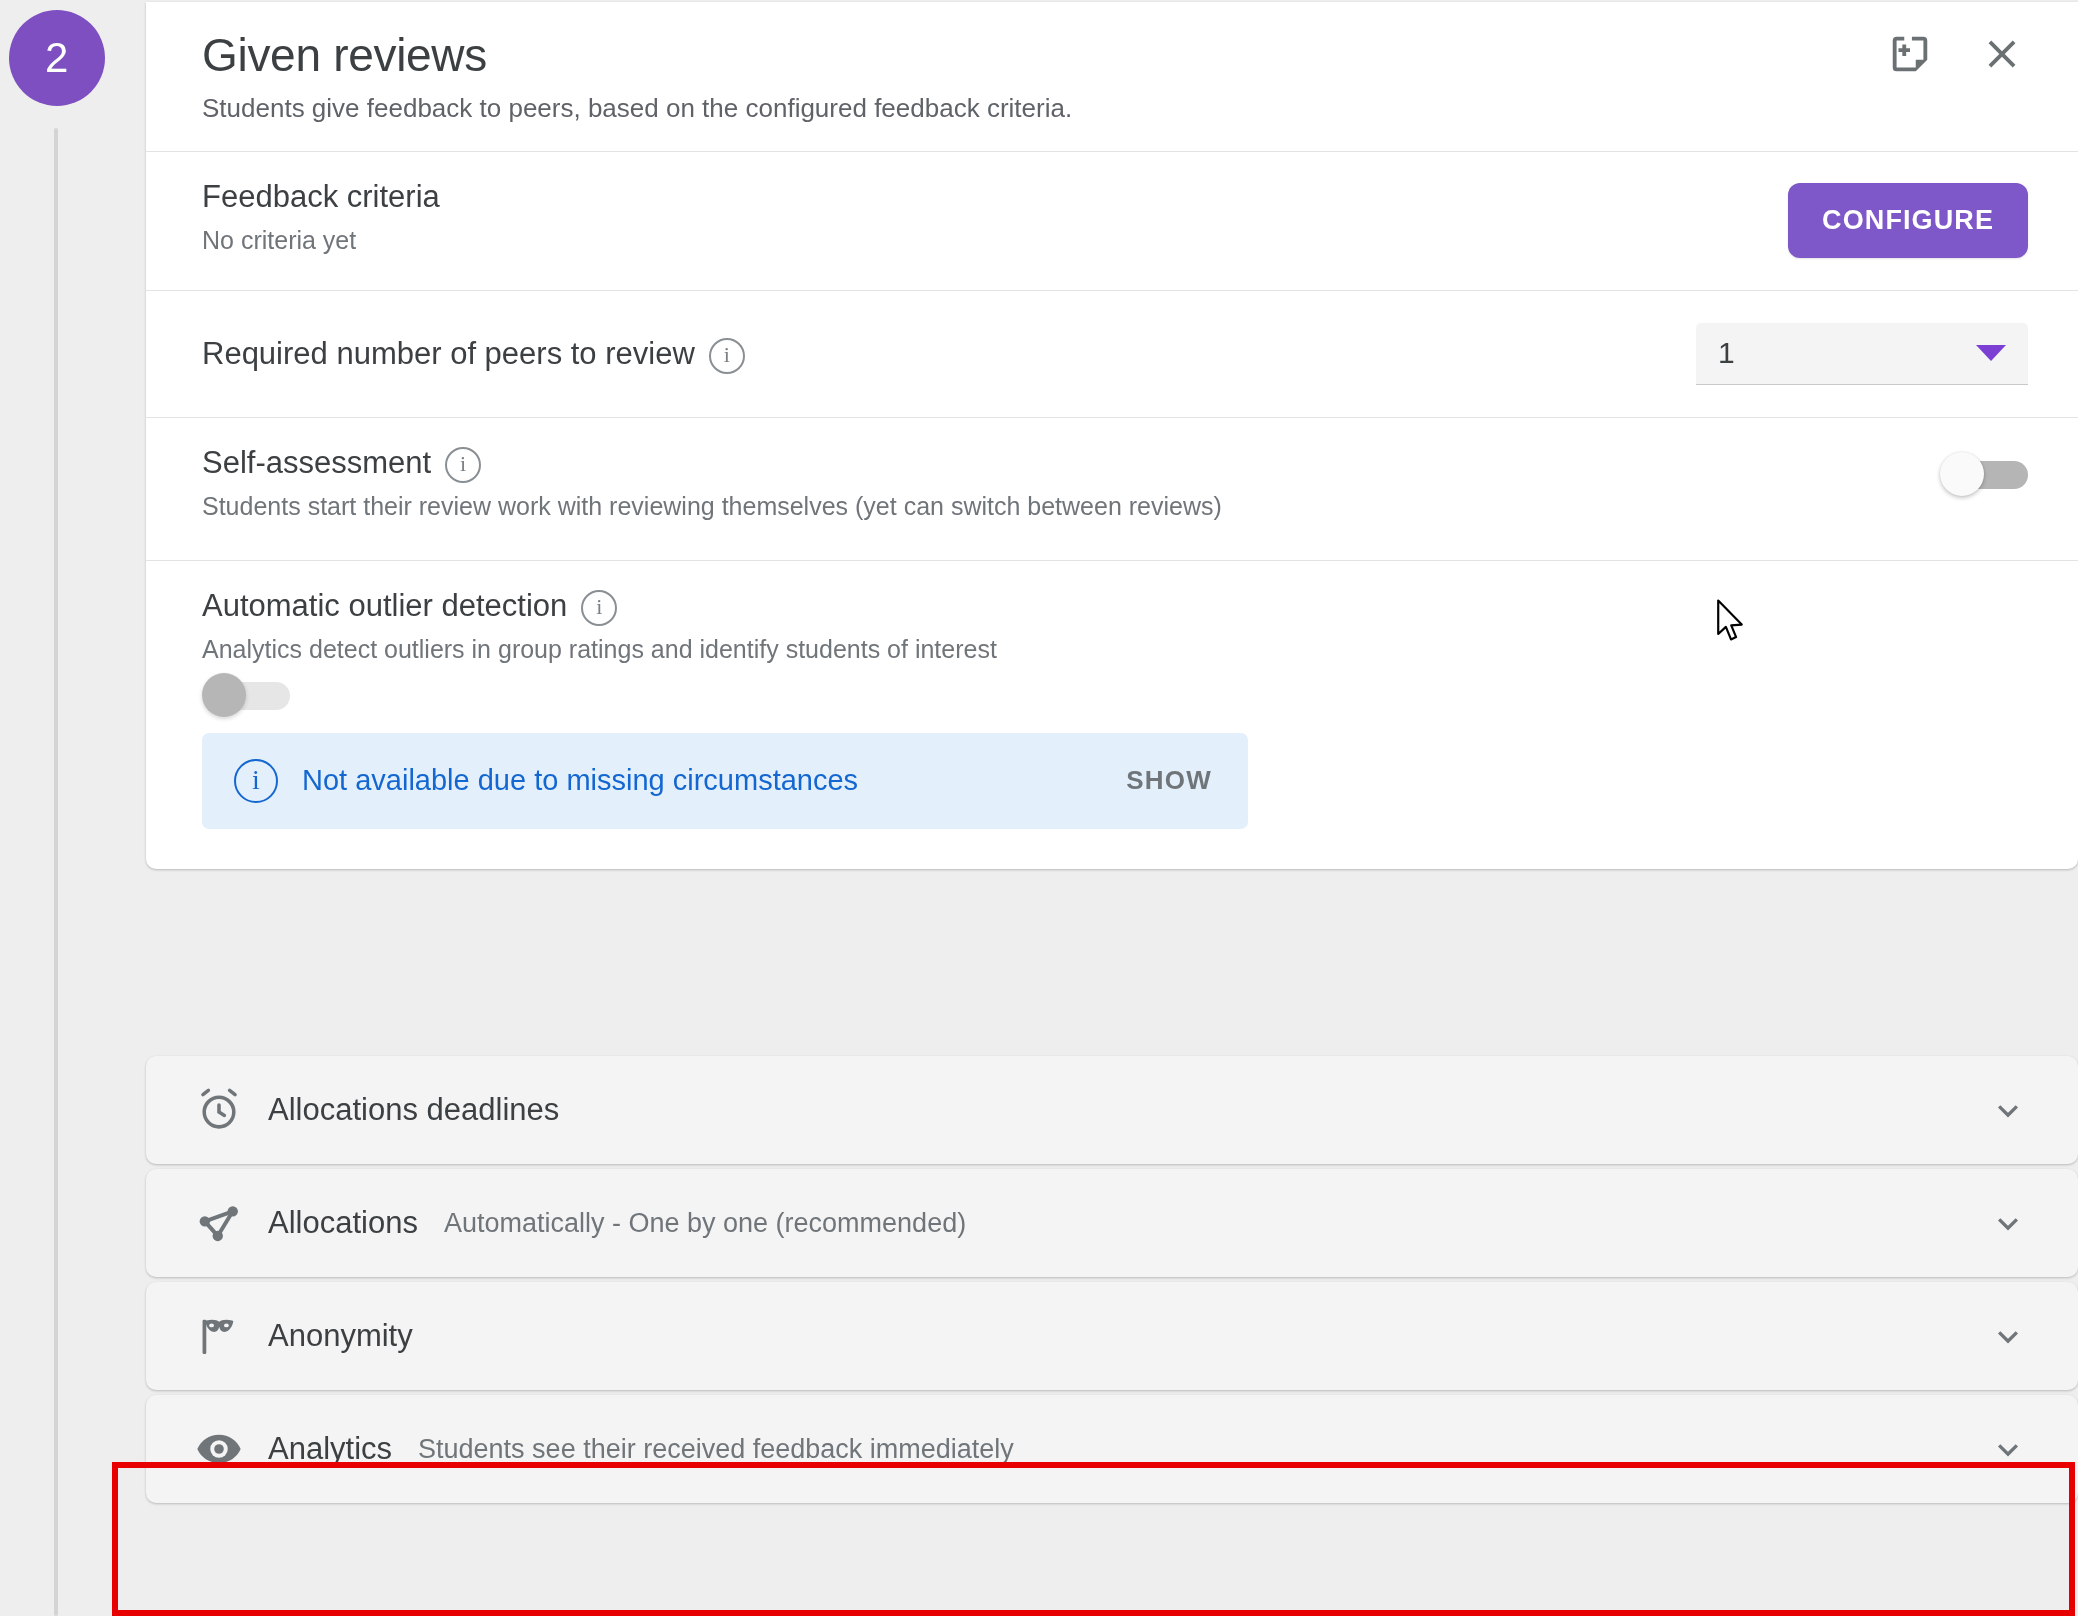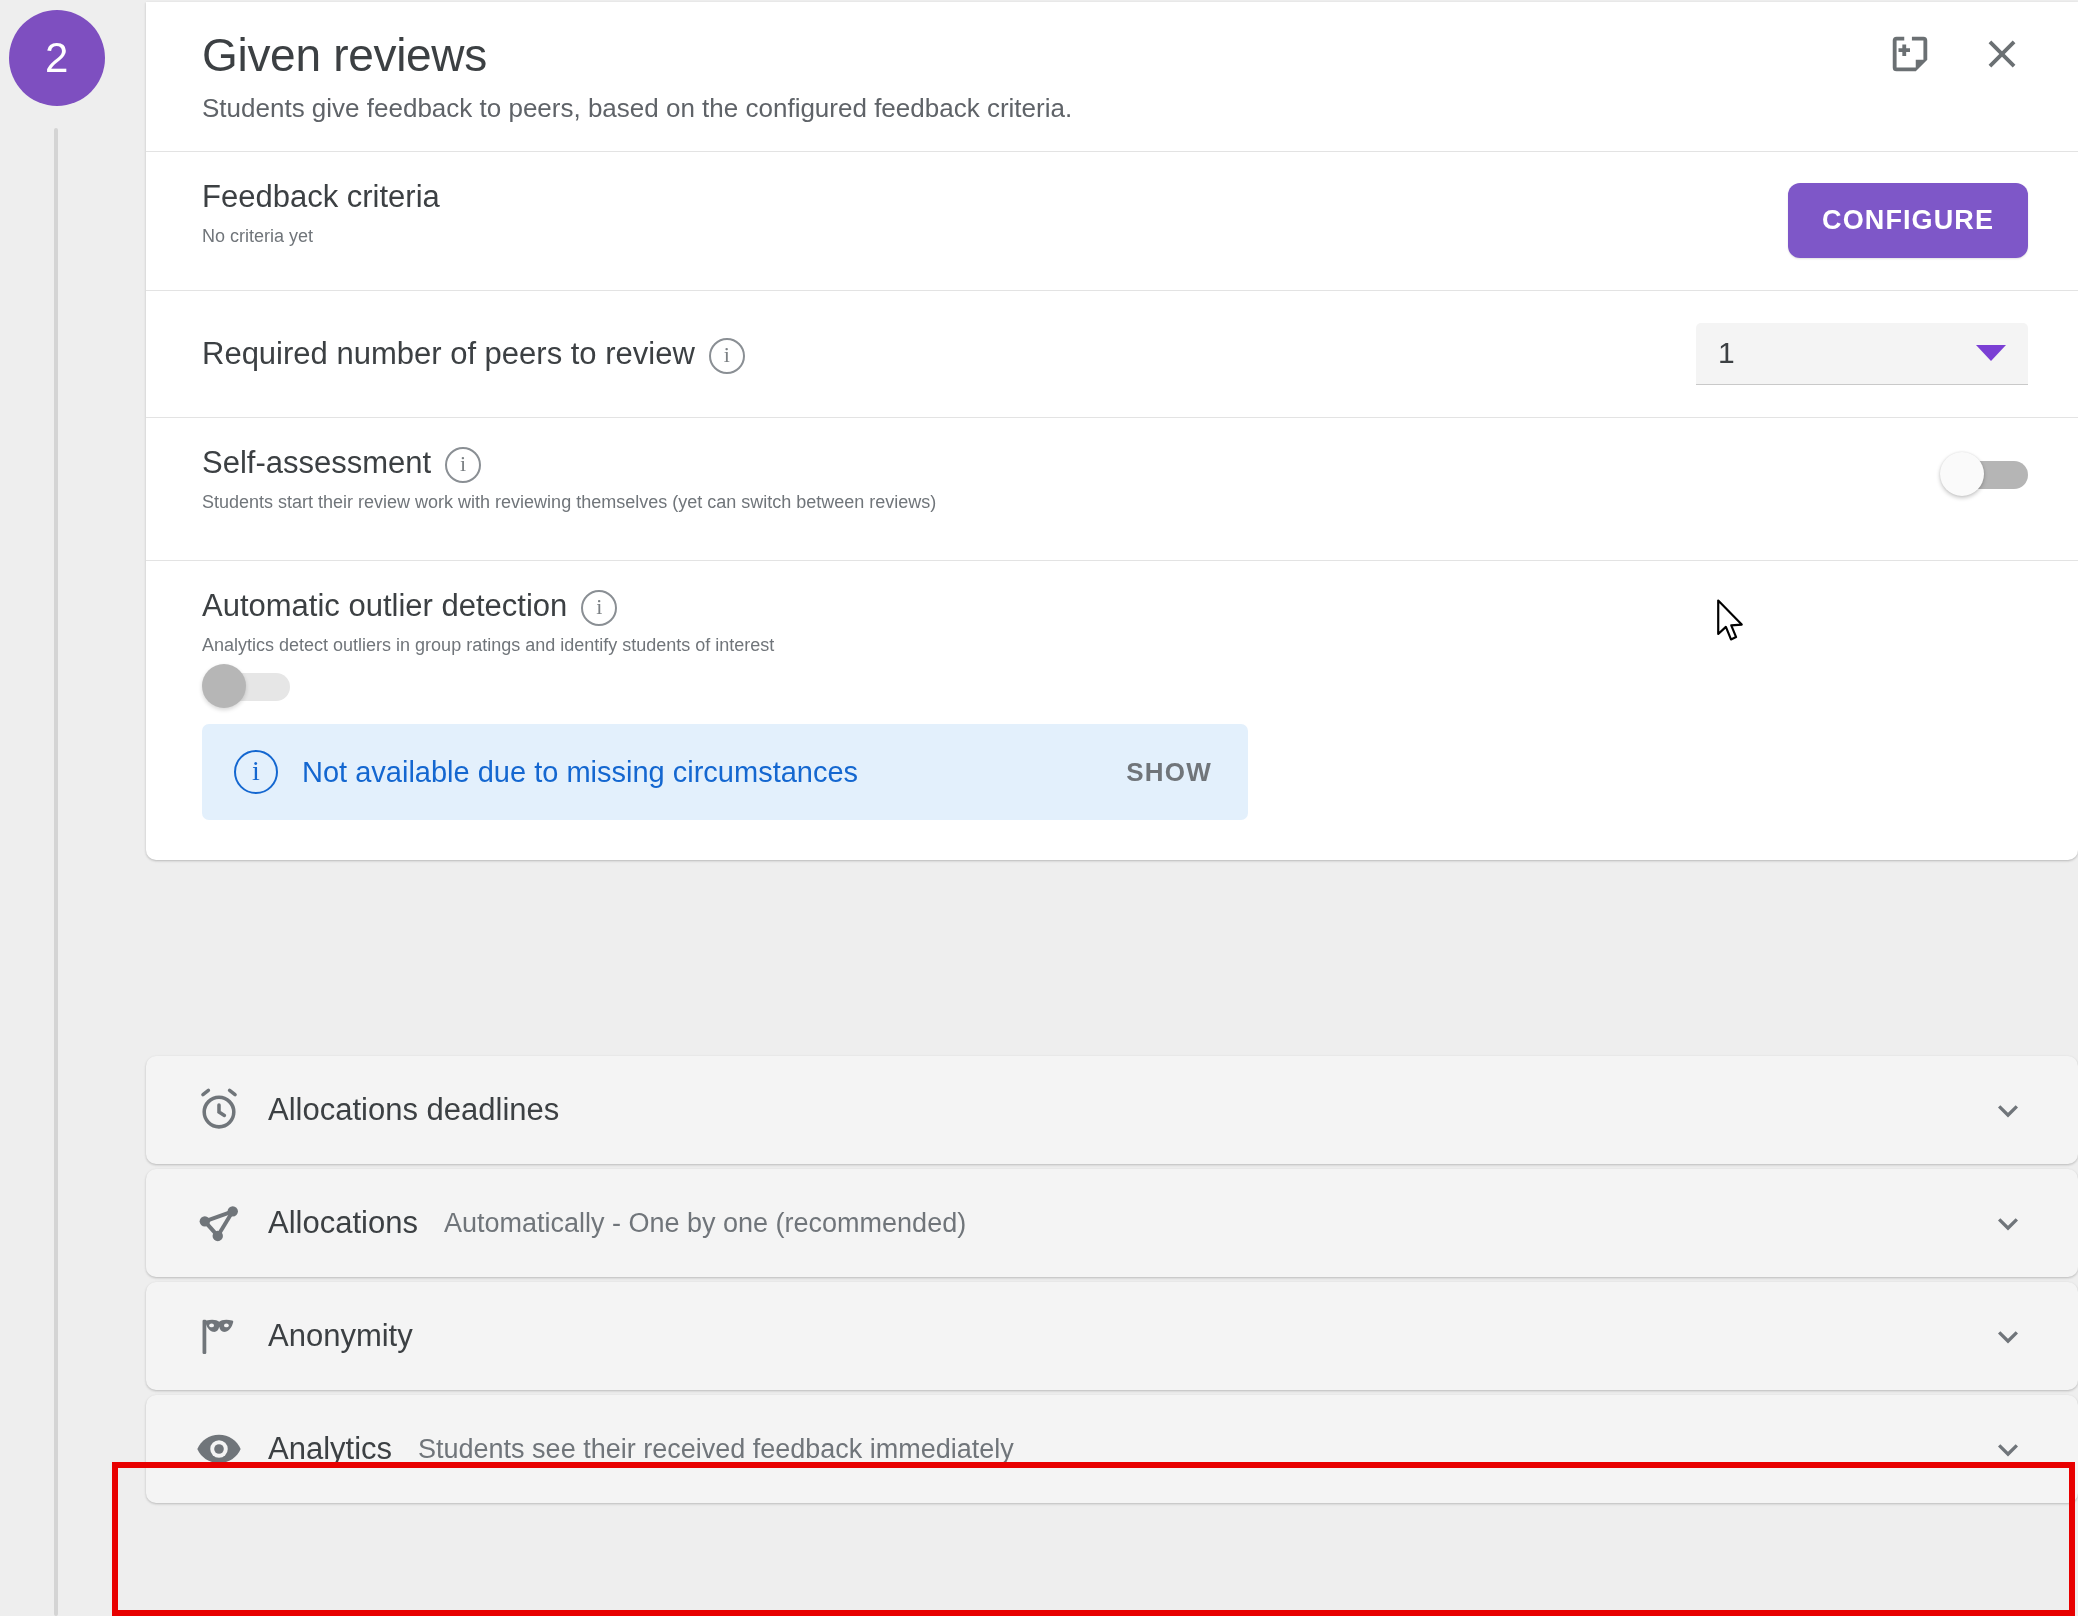--- a/index.html
+++ b/index.html
@@ -129,21 +129,21 @@
   .row-title {
     font-size: 31px;
     color: #3c4043;
     display: flex;
     align-items: center;
     gap: 14px;
     line-height: 1.22;
     font-weight: 400;
   }
   .row-sub {
-    font-size: 18px;
+    font-size: 25px;
     color: #70757a;
     margin-top: 9px;
     line-height: 1.25;
   }
 
   
   .info-i {
     width: 32px;
     height: 32px;
     border: 2.4px solid #8a8f94;

